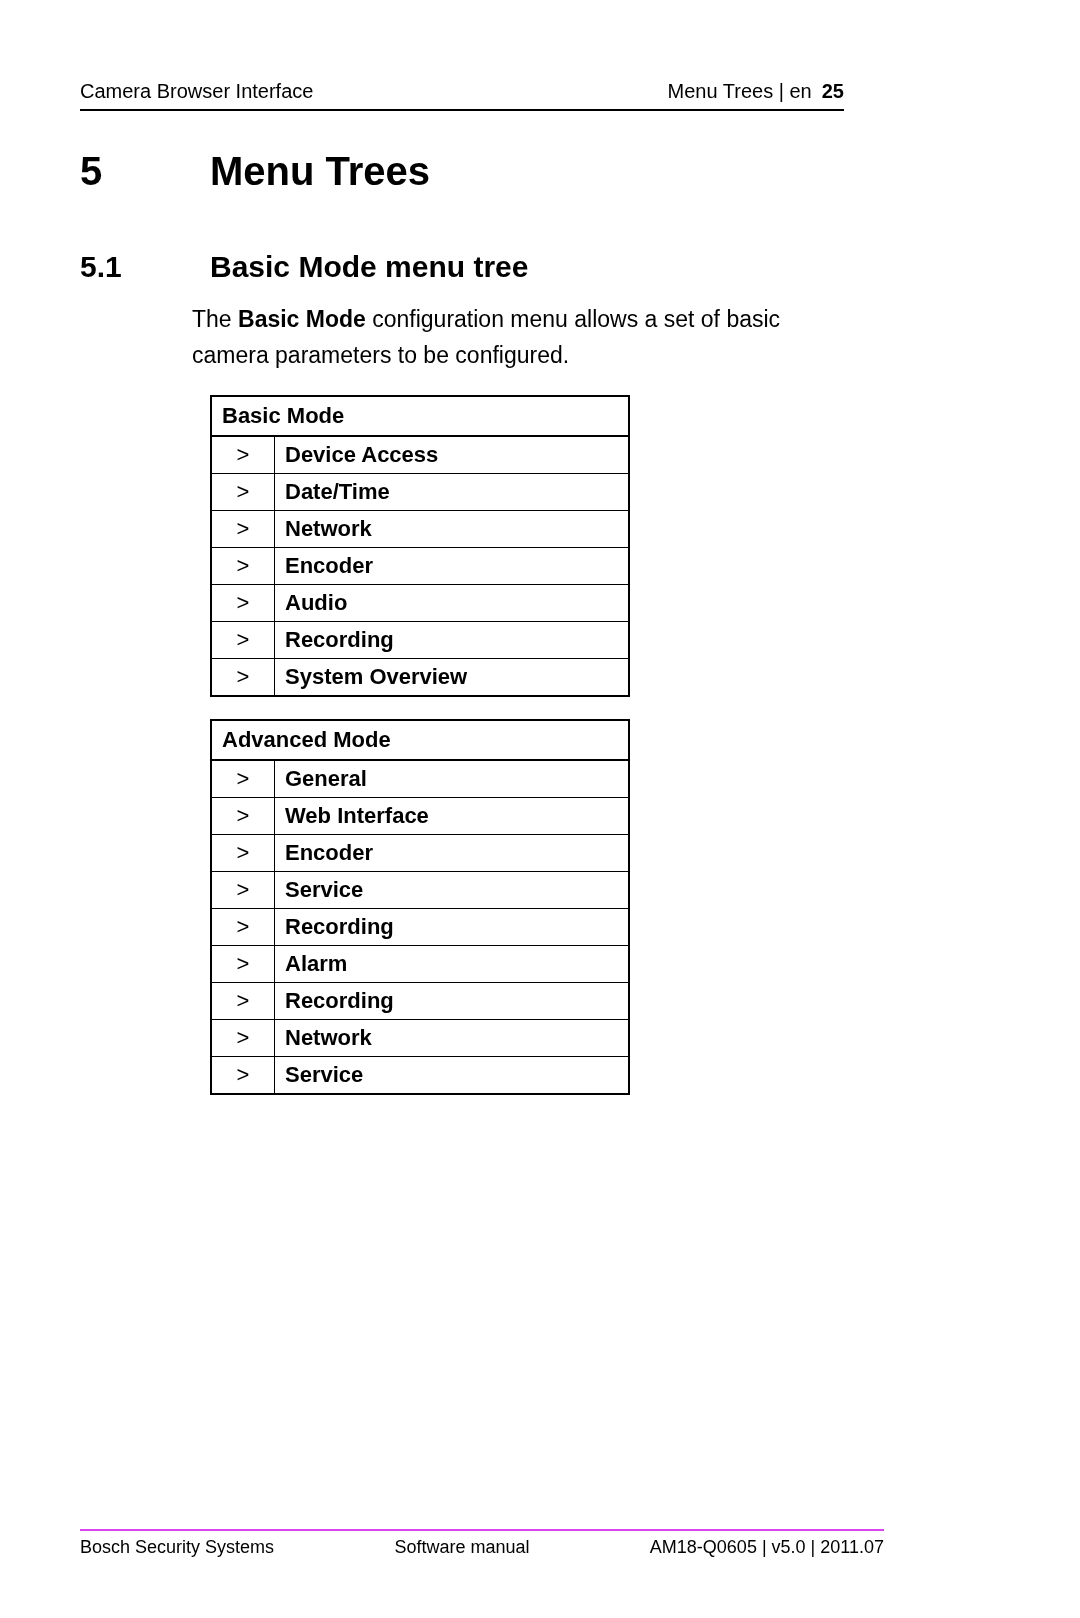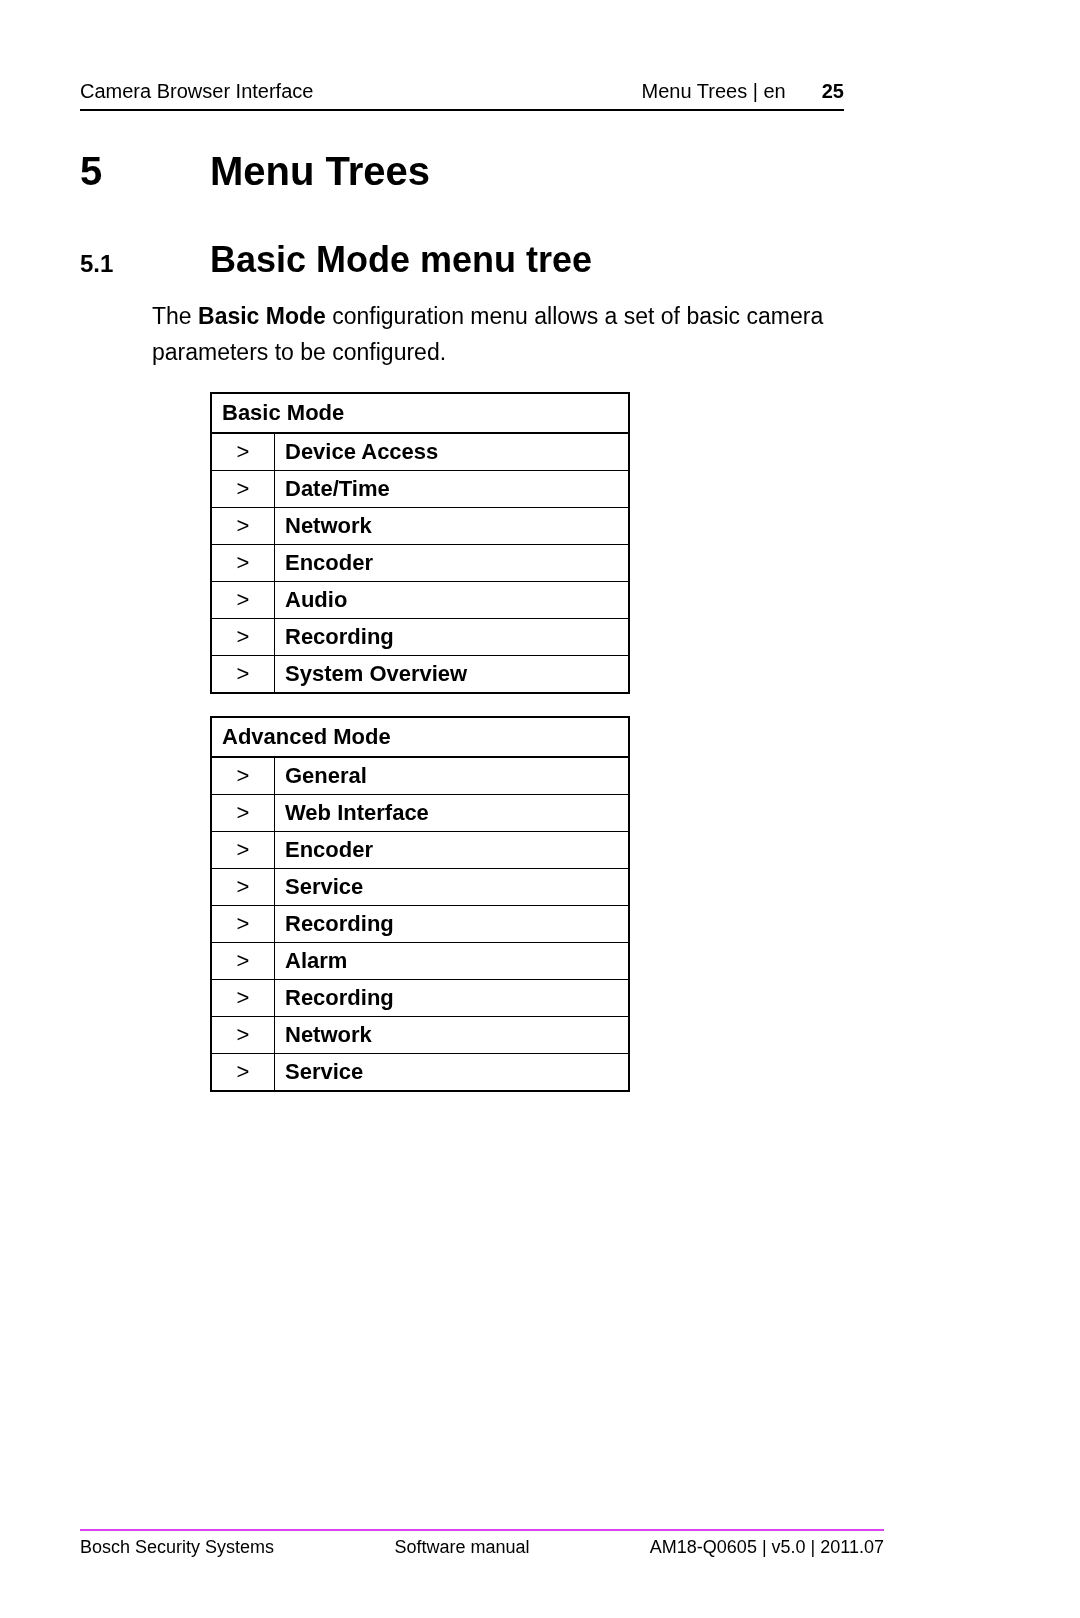--- a/index.html
+++ b/index.html
@@ -19,21 +19,21 @@
   .header {
     display: flex;
     justify-content: space-between;
     align-items: baseline;
     font-size: 20px;
     padding-bottom: 6px;
     border-bottom: 2px solid #000;
   }
   .header-right {
     display: flex;
-    gap: 36px;
+    gap: 10px;
     align-items: flex-start;
   }
   .page-num {
     font-weight: bold;
   }
   .section {
     margin-top: 38px;
   }
   .chapter-row {
     display: flex;
@@ -49,31 +49,31 @@
     font-size: 40px;
     font-weight: bold;
   }
   .sub-row {
     display: flex;
     align-items: baseline;
     margin-top: 44px;
   }
   .sub-num {
     width: 130px;
-    font-size: 24px;
+    font-size: 30px;
     font-weight: bold;
     flex-shrink: 0;
     margin-top: 12px;
   }
   .sub-title {
-    font-size: 36px;
+    font-size: 30px;
     font-weight: bold;
   }
   .body-text {
-    margin-left: 72px;
+    margin-left: 112px;
     margin-top: 18px;
     font-size: 23px;
     line-height: 1.55;
     max-width: 740px;
   }
   .bold {
     font-weight: bold;
   }
   .menu-table {
     margin-left: 130px;

